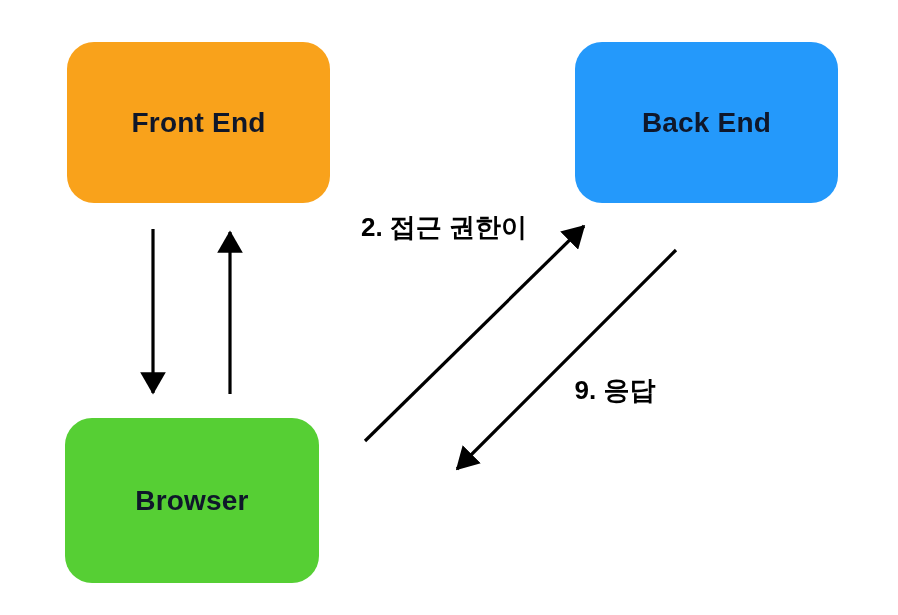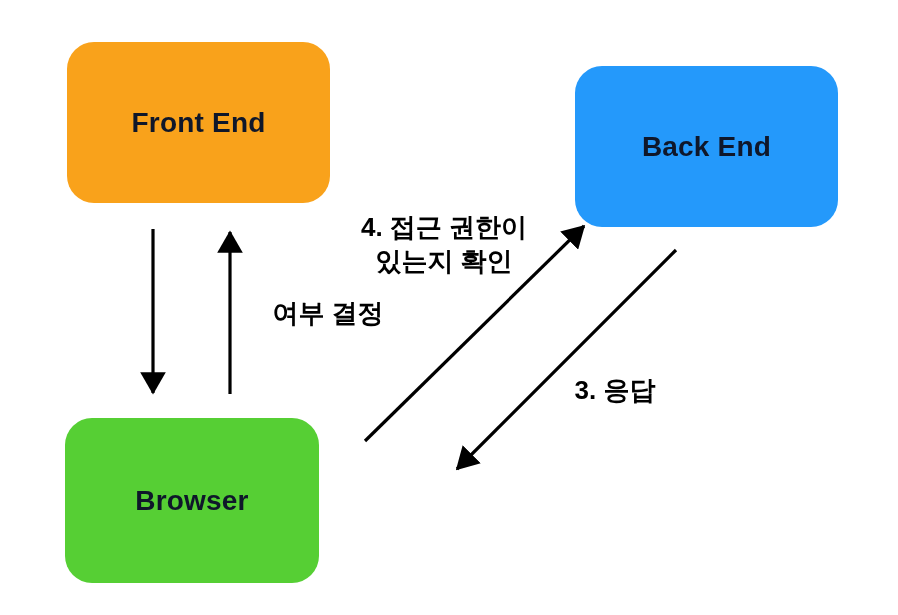--- a/index.html
+++ b/index.html
@@ -58,35 +58,33 @@
     <line x1="153" y1="229" x2="153" y2="393" stroke="#000000" stroke-width="3.2" marker-end="url(#arrowhead)"></line>
     <line x1="230" y1="394" x2="230" y2="232" stroke="#000000" stroke-width="3.2" marker-end="url(#arrowhead)"></line>
     <line x1="365" y1="441" x2="584" y2="226" stroke="#000000" stroke-width="3.2" marker-end="url(#arrowhead)"></line>
     <line x1="676" y1="250" x2="457" y2="469" stroke="#000000" stroke-width="3.2" marker-end="url(#arrowhead)"></line>
   </svg>
 
   <div class="node node-front-end" style="background-color: rgb(249, 162, 27);">
     <span>Front End</span>
   </div>
 
-  <div class="node node-back-end" style="background-color: rgb(36, 153, 251); margin-top: 24px;">
+  <div class="node node-back-end" style="background-color: rgb(36, 153, 251);">
     <span>Back End</span>
   </div>
 
   <div class="node node-browser" style="background-color: rgb(86, 207, 52);">
     <span>Browser</span>
   </div>
 
 
   <div class="edge-label label-check-permission">
-    <div>4. 접근 권한이</div>
-    <div>있는지 확인</div>
+    <div>2. 접근 권한이</div>
   </div>
 
   <div class="edge-label label-response">
-    <div>3. 응답</div>
+    <div>9. 응답</div>
   </div>
 
   <div class="edge-label label-discard-decision">
-    <div>여부 결정</div>
   </div>
 
 </div>
 
 </body></html>

